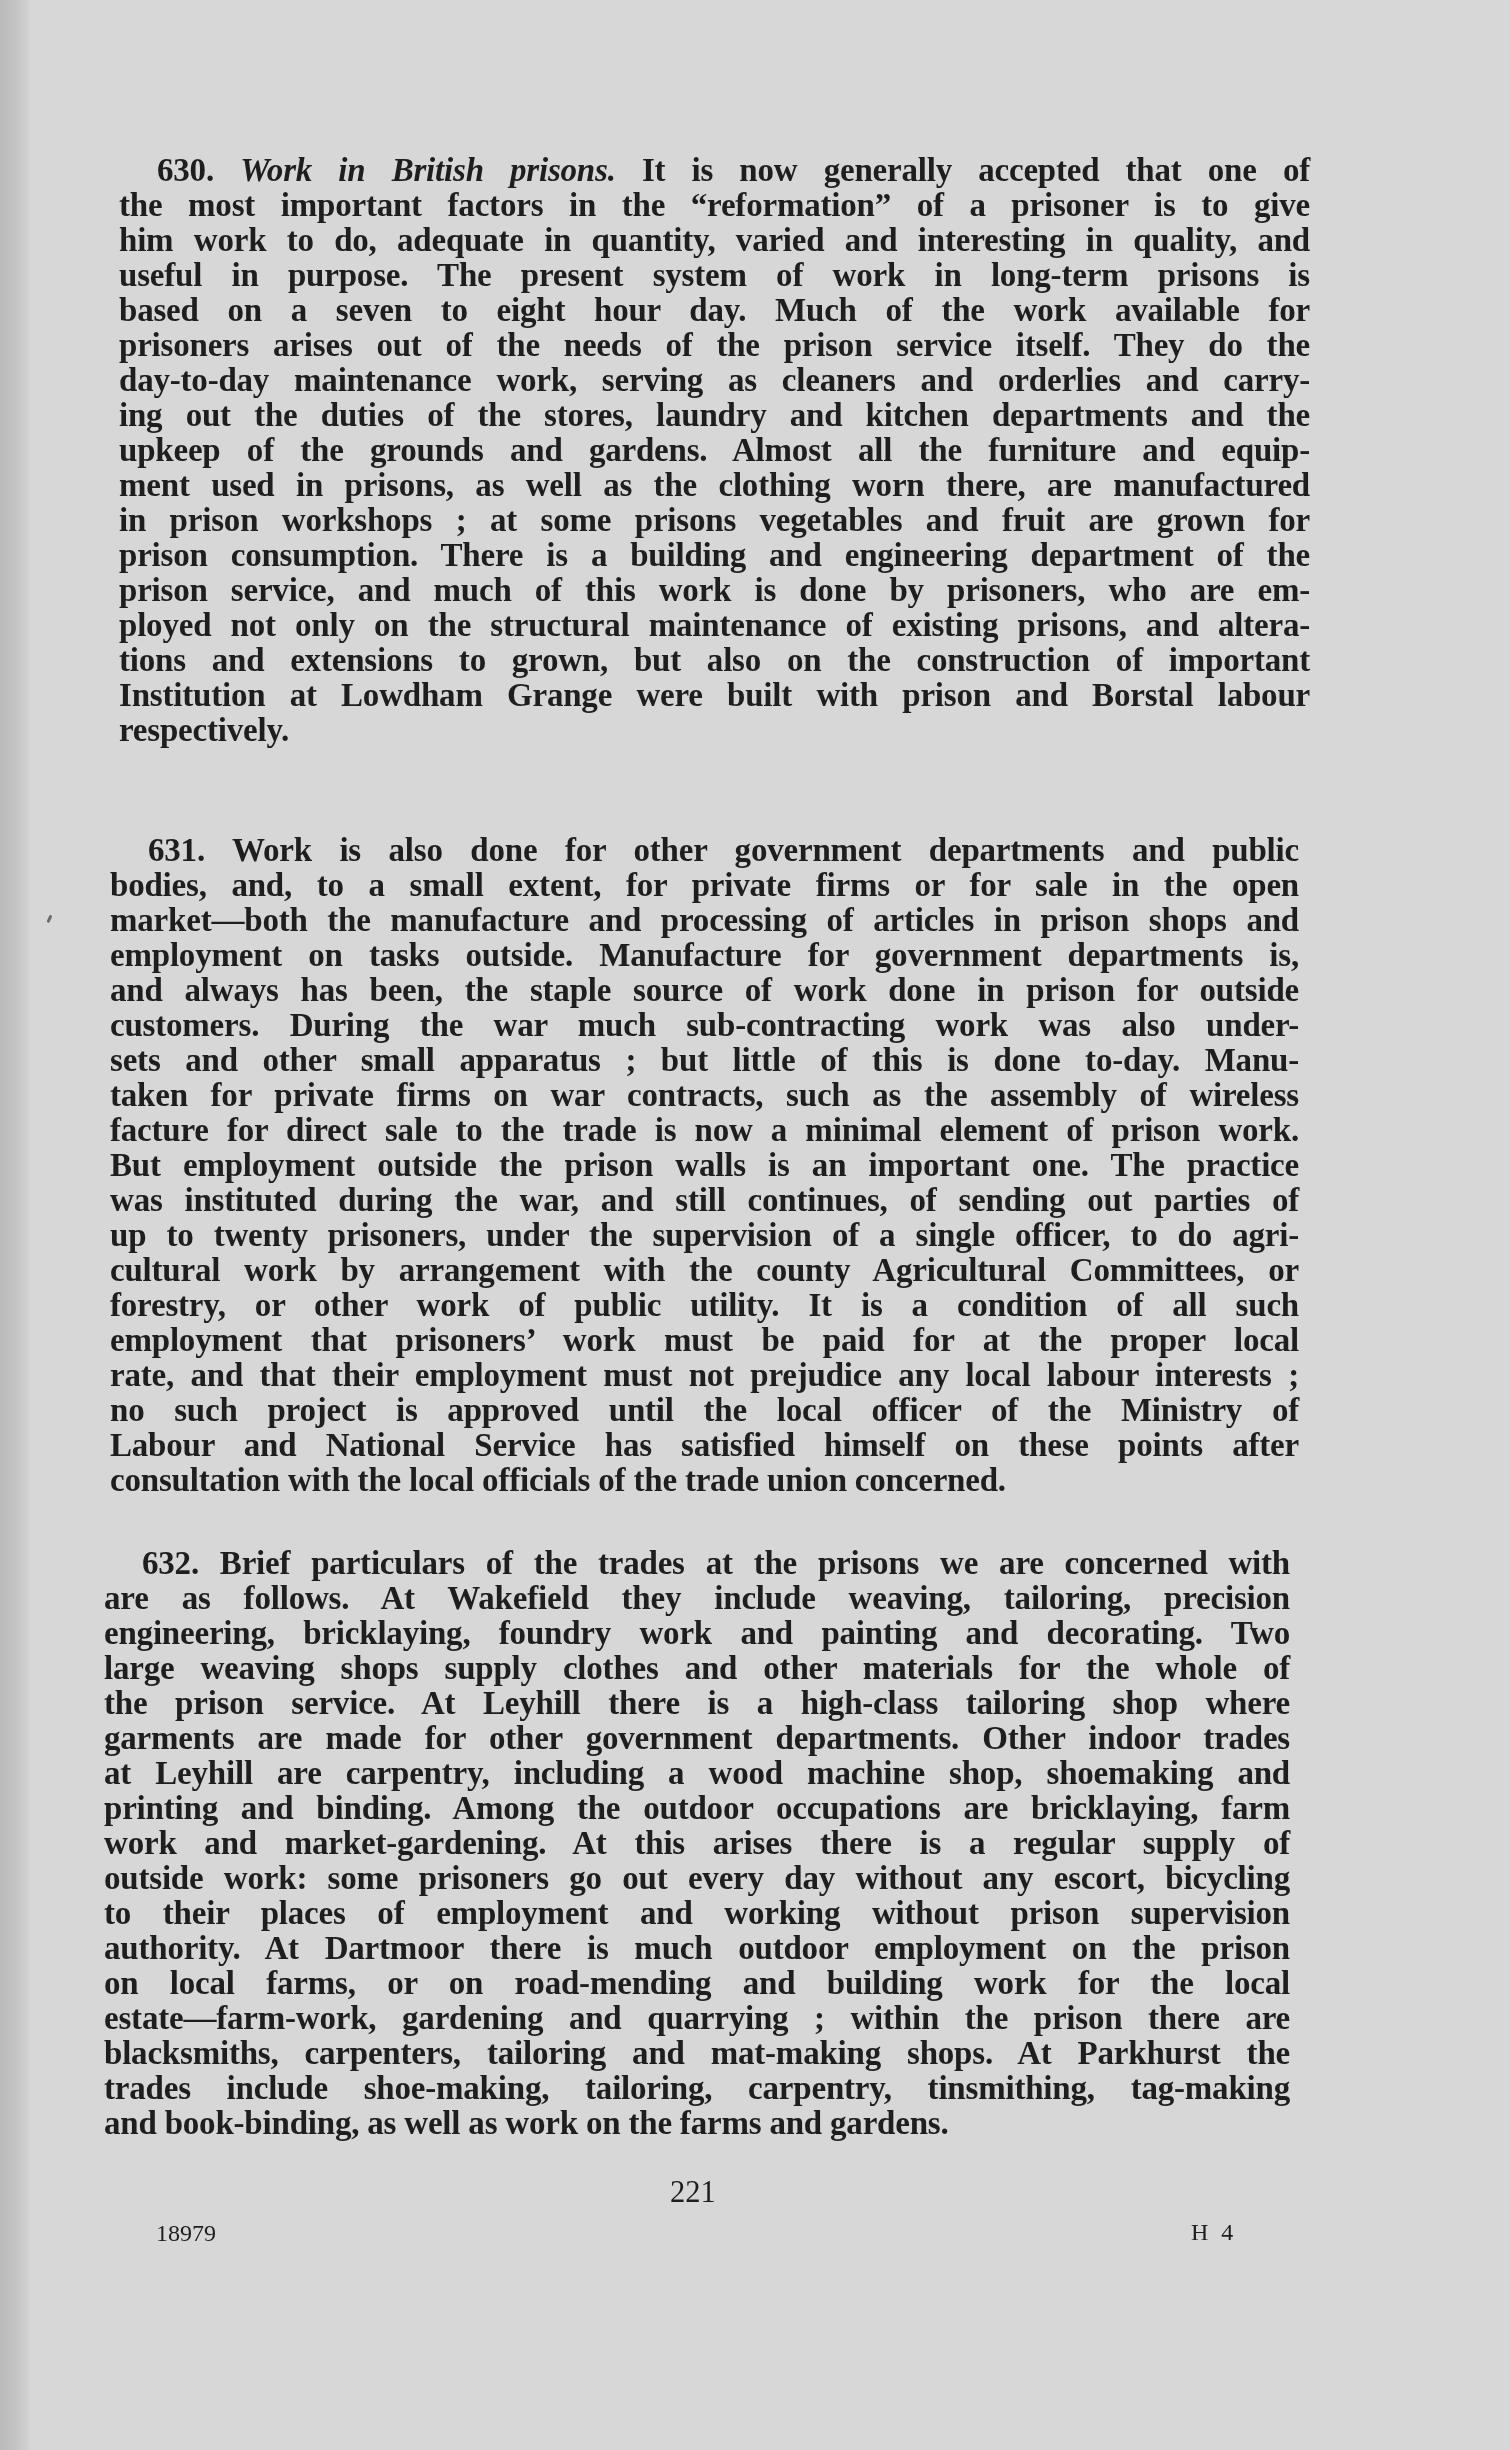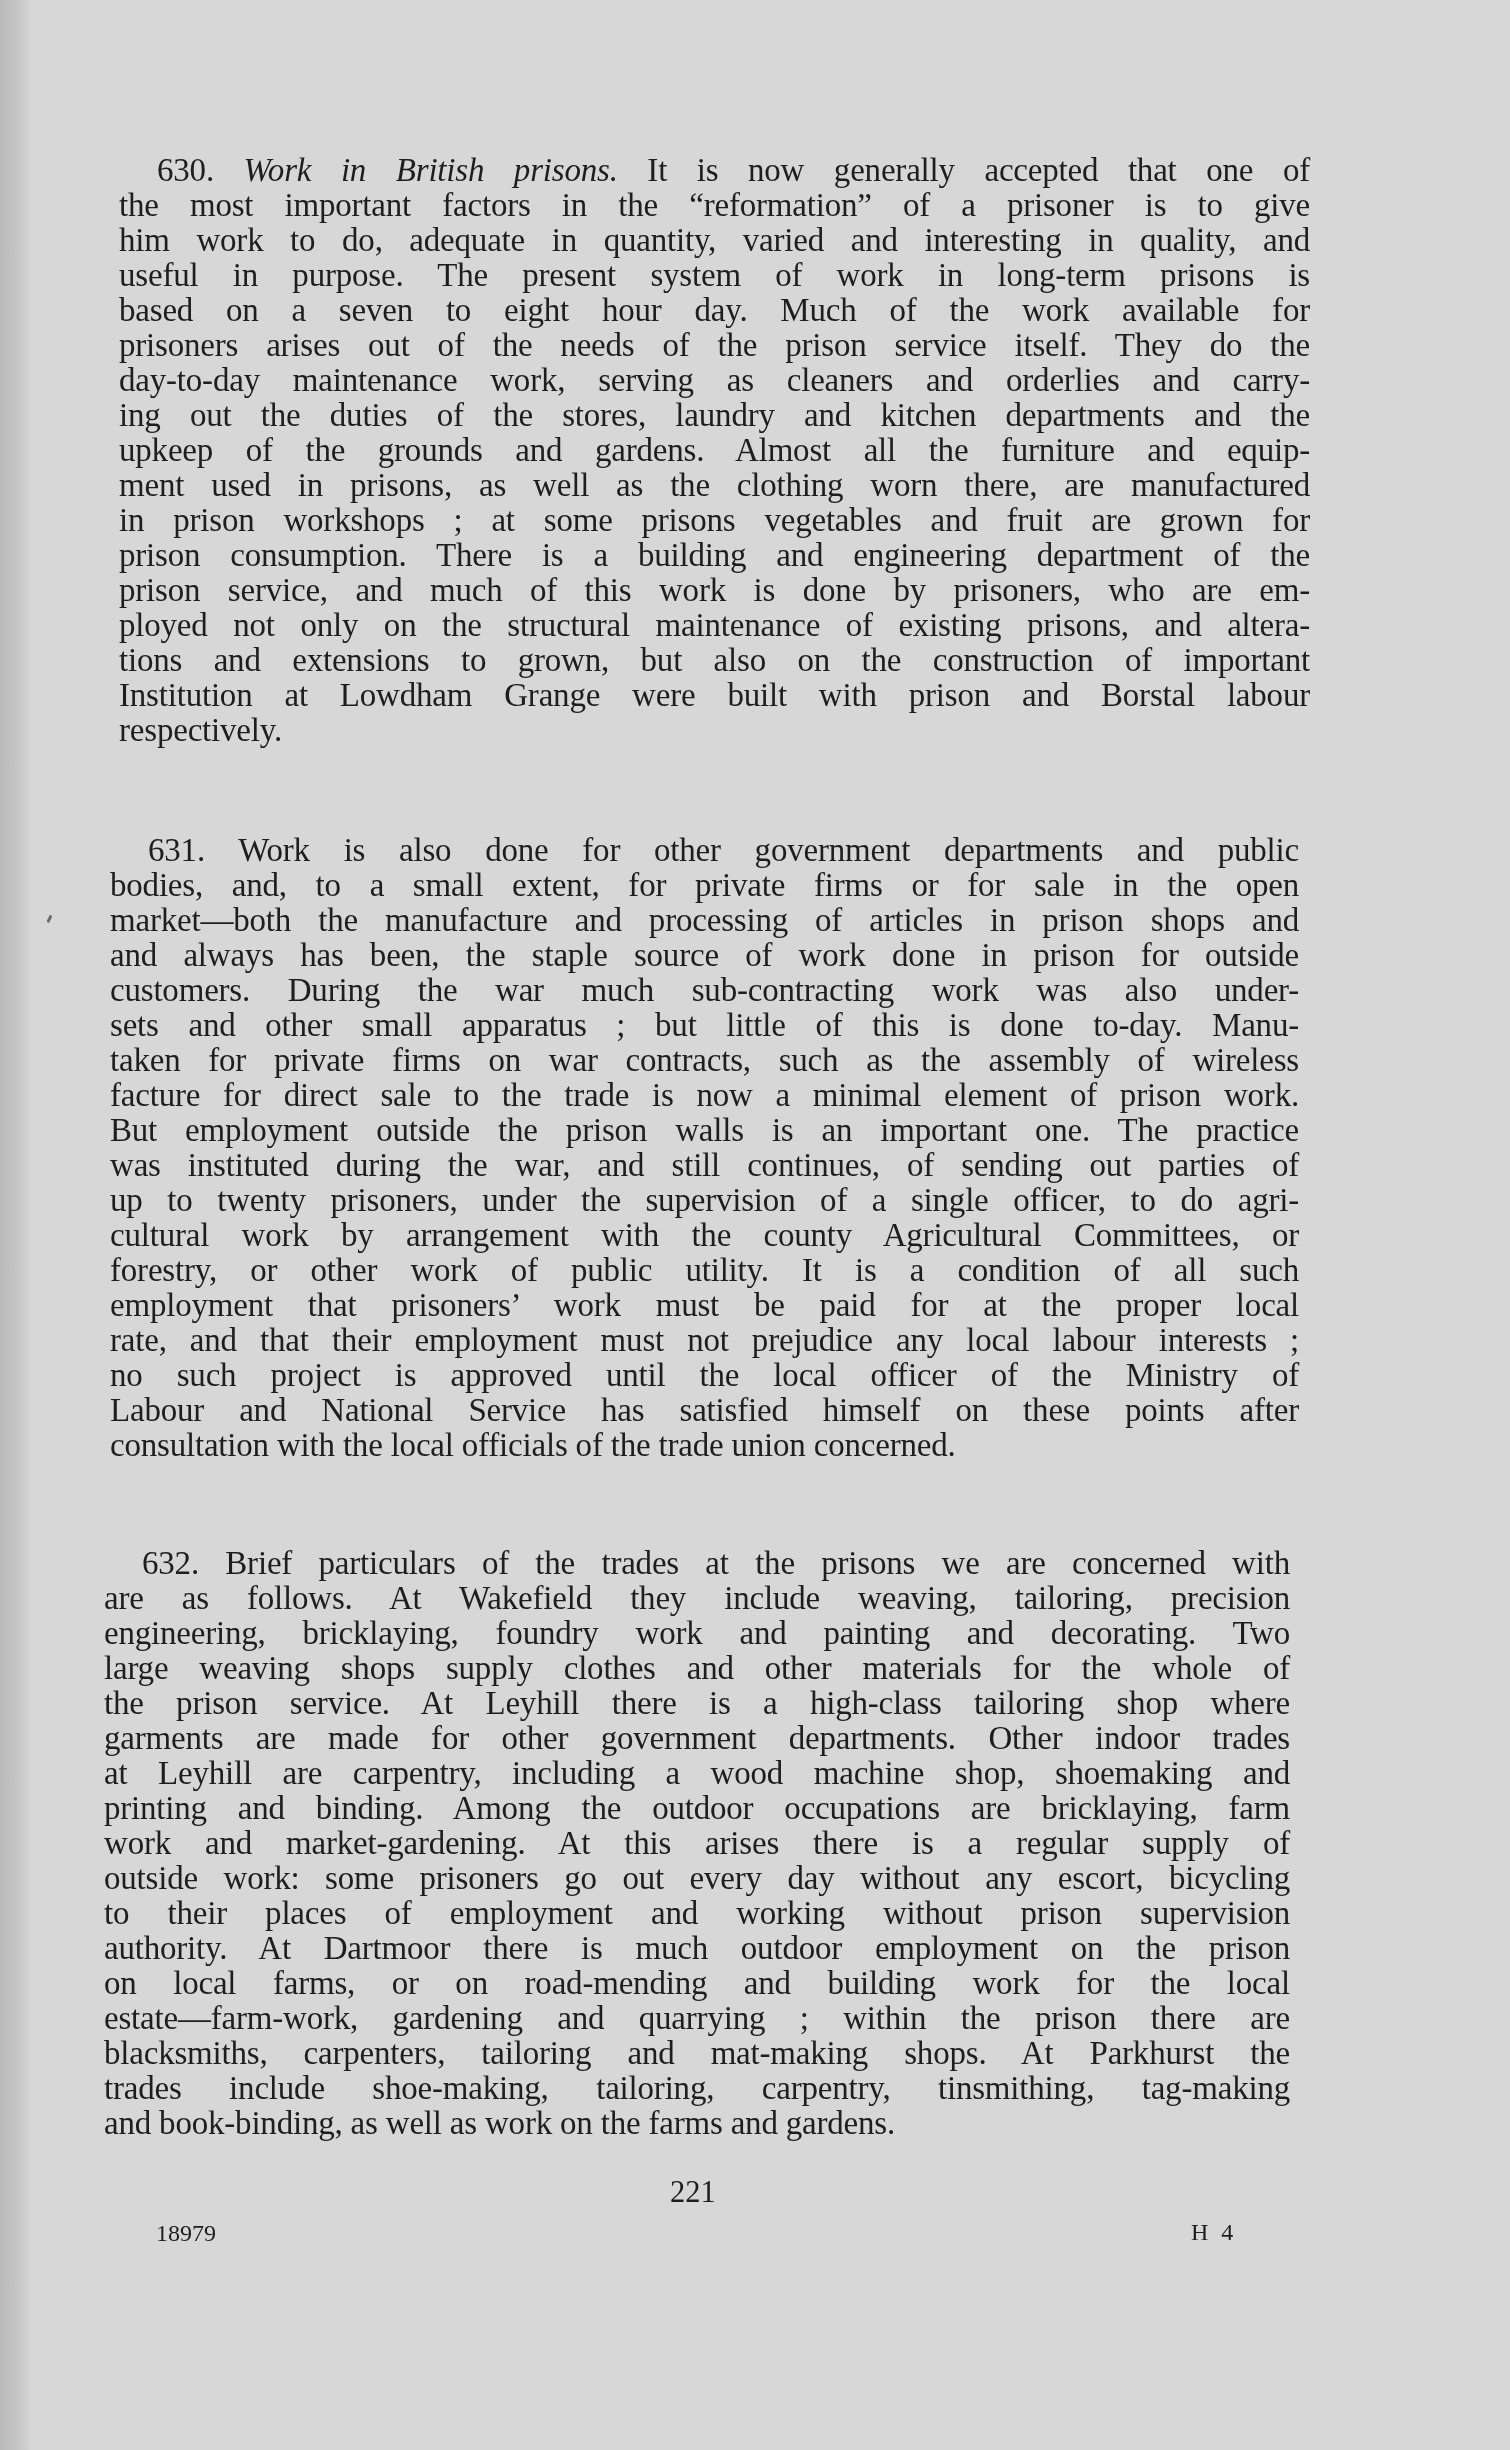--- a/index.html
+++ b/index.html
@@ -11,21 +11,21 @@
     color: #1e1e1e;
   }
   .binding {
     position: absolute; left: 0; top: 0; width: 29px; height: 2450px;
     background: linear-gradient(to right, #b9b9b9 0%, #c6c6c6 60%, #d2d2d2 100%);
   }
   .speck {
     position: absolute; left: 48px; top: 915px; width: 3.4px; height: 7.6px;
     background: #6c6c6c; border-radius: 1.7px; transform: rotate(25deg);
   }
-  .para { position: absolute; }
+  .para { position: absolute; font-weight: bold; }
   .line {
     display: block;
     font-size: 33px;
     line-height: 35px;
     height: 35px;
     white-space: nowrap;
     text-align: justify;
     text-align-last: justify;
     letter-spacing: -0.2px;
   }
@@ -63,20 +63,21 @@
   <span class="line">ployed not only on the structural maintenance of existing prisons, and altera-</span>
   <span class="line">tions and extensions to grown, but also on the construction of important</span>
   <span class="line">Institution at Lowdham Grange were built with prison and Borstal labour</span>
   <span class="line last">respectively.</span>
 </div>
 
 <div class="para" id="p631">
   <span class="line first"><span>631.</span> <span>Work is also done for other government departments and public</span></span>
   <span class="line">bodies, and, to a small extent, for private firms or for sale in the open</span>
   <span class="line">market—both the manufacture and processing of articles in prison shops and</span>
+  <span class="line">employment on tasks outside.  Manufacture for government departments is,</span>
   <span class="line">and always has been, the staple source of work done in prison for outside</span>
   <span class="line">customers.  During the war much sub-contracting work was also under-</span>
   <span class="line">sets and other small apparatus ; but little of this is done to-day.  Manu-</span>
   <span class="line">taken for private firms on war contracts, such as the assembly of wireless</span>
   <span class="line">facture for direct sale to the trade is now a minimal element of prison work.</span>
   <span class="line">But employment outside the prison walls is an important one.  The practice</span>
   <span class="line">was instituted during the war, and still continues, of sending out parties of</span>
   <span class="line">up to twenty prisoners, under the supervision of a single officer, to do agri-</span>
   <span class="line">cultural work by arrangement with the county Agricultural Committees, or</span>
   <span class="line">forestry, or other work of public utility.  It is a condition of all such</span>

